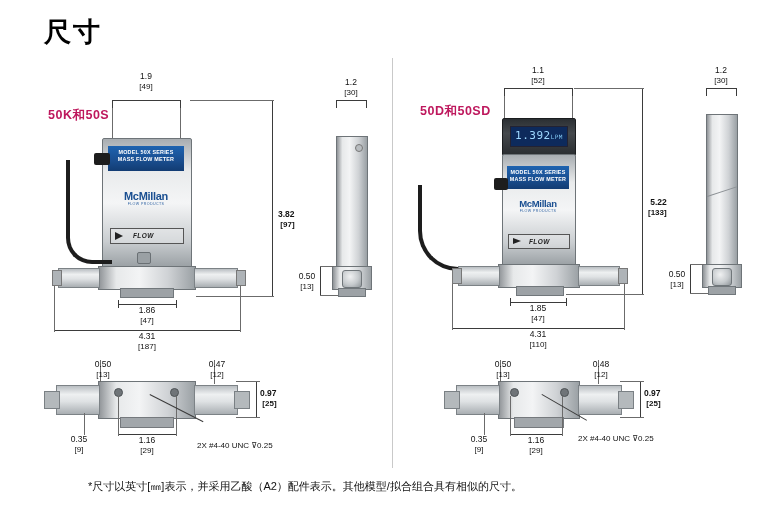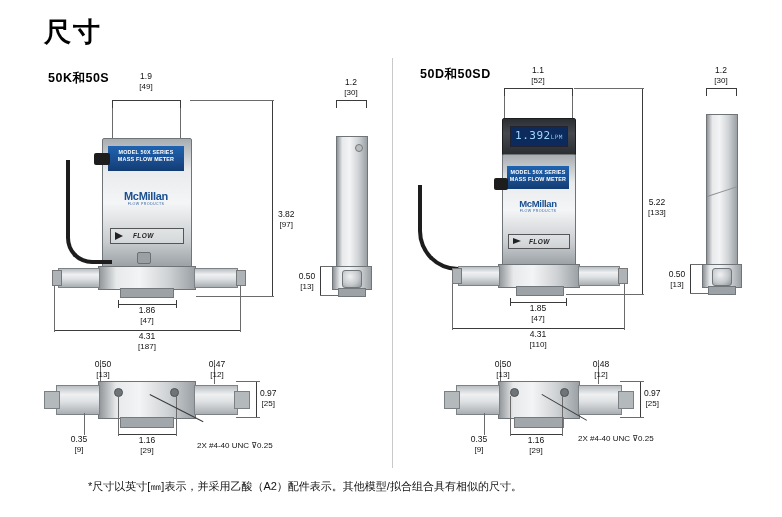--- a/index.html
+++ b/index.html
@@ -29,37 +29,38 @@
     left: 392px;
     top: 58px;
     width: 1px;
     height: 410px;
     background: #c9c9c9;
   }
   .panel-title {
     position: absolute;
     font-size: 12.5px;
     font-weight: bold;
-    color: #000000;
+    color: #be185d;
     letter-spacing: 0.5px;
+    margin-top: 37px;
   }
   #title-left { left: 48px; top: 70px; }
   #title-right { left: 420px; top: 66px; }
 
   
   .dim {
     position: absolute;
     font-size: 8.5px;
     line-height: 9.5px;
     text-align: center;
     color: #111;
     white-space: nowrap;
   }
   .dim .mm { font-size: 8px; }
-  .dim-l { text-align: center; }
+  .dim-l { text-align: right; font-weight: bold; }
 
   .note {
     position: absolute;
     font-size: 11px;
     line-height: 17px;
     color: #111;
   }
   #footnote { left: 88px; top: 478px; }
 
   

